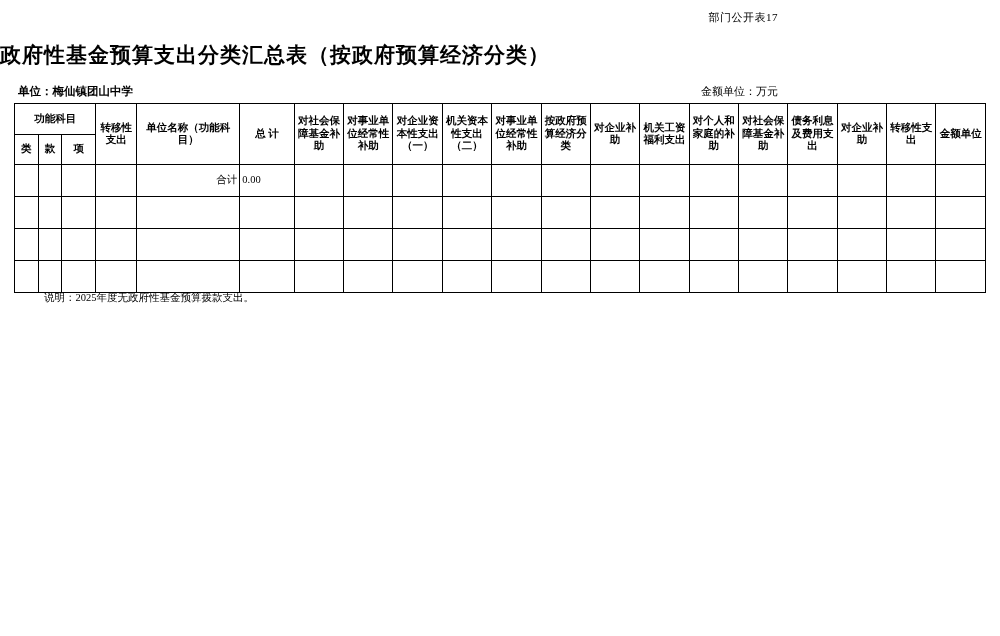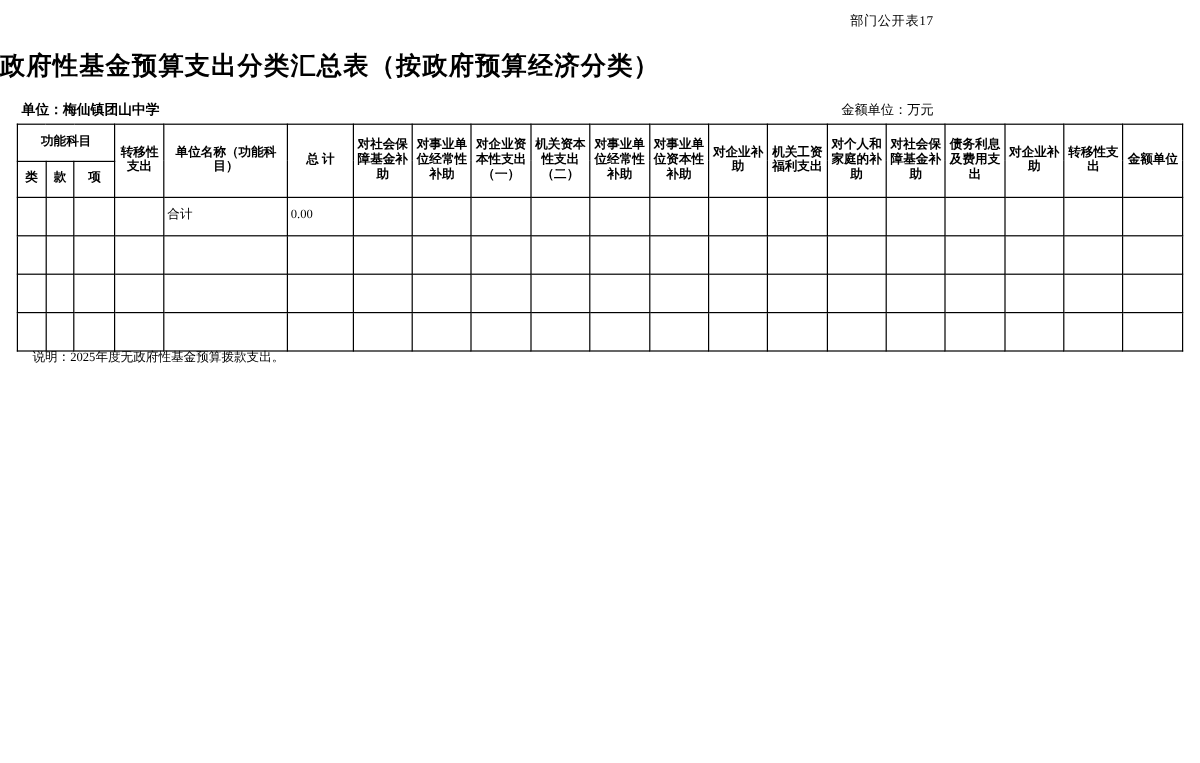--- a/index.html
+++ b/index.html
@@ -82,31 +82,31 @@
     height: 56px;
   }
   .wrapcell {
     word-break: break-all;
     white-space: normal;
   }
   td.body-cell {
     height: 27px;
   }
   td.name-cell {
-    text-align: left;
+    text-align: right;
     padding-left: 4px;
   }
   td.total-cell {
     text-align: left;
     padding-right: 6px;
   }
   .note {
     position: absolute;
     top: 291px;
-    left: 27px;
+    left: 44px;
     font-size: 10.5px;
     font-family: "Liberation Serif", serif;
   }
   
   col.c-lei   { width: 23px; }
   col.c-kuan  { width: 23px; }
   col.c-xiang { width: 33px; }
   col.c-code  { width: 40px; }
   col.c-name  { width: 100px; }
   col.c-total { width: 53px; }
@@ -152,21 +152,21 @@
       <tr>
         <th class="hdr" colspan="3">功能科目</th>
         <th class="hdr wrapcell" rowspan="2">转移性支出</th>
         <th class="hdr wrapcell" rowspan="2">单位名称（功能科目）</th>
         <th class="hdr wrapcell" rowspan="2">总    计</th>
         <th class="hdr vtall wrapcell" rowspan="2">对社会保障基金补助</th>
         <th class="hdr vtall wrapcell" rowspan="2">对事业单位经常性补助</th>
         <th class="hdr vtall wrapcell" rowspan="2">对企业资本性支出（一）</th>
         <th class="hdr vtall wrapcell" rowspan="2">机关资本性支出（二）</th>
         <th class="hdr vtall wrapcell" rowspan="2">对事业单位经常性补助</th>
-        <th class="hdr vtall wrapcell" rowspan="2">对事业单位资本性补助</th>
+        <th class="hdr vtall wrapcell" rowspan="2">按政府预算经济分类</th>
         <th class="hdr vtall wrapcell" rowspan="2">对企业补助</th>
         <th class="hdr vtall wrapcell" rowspan="2">机关工资福利支出</th>
         <th class="hdr vtall wrapcell" rowspan="2">对个人和家庭的补助</th>
         <th class="hdr vtall wrapcell" rowspan="2">对社会保障基金补助</th>
         <th class="hdr vtall wrapcell" rowspan="2">债务利息及费用支出</th>
         <th class="hdr vtall wrapcell" rowspan="2">对企业补助</th>
         <th class="hdr vtall wrapcell" rowspan="2">转移性支出</th>
         <th class="hdr vtall wrapcell" rowspan="2">金额单位</th>
       </tr>
       <tr>

